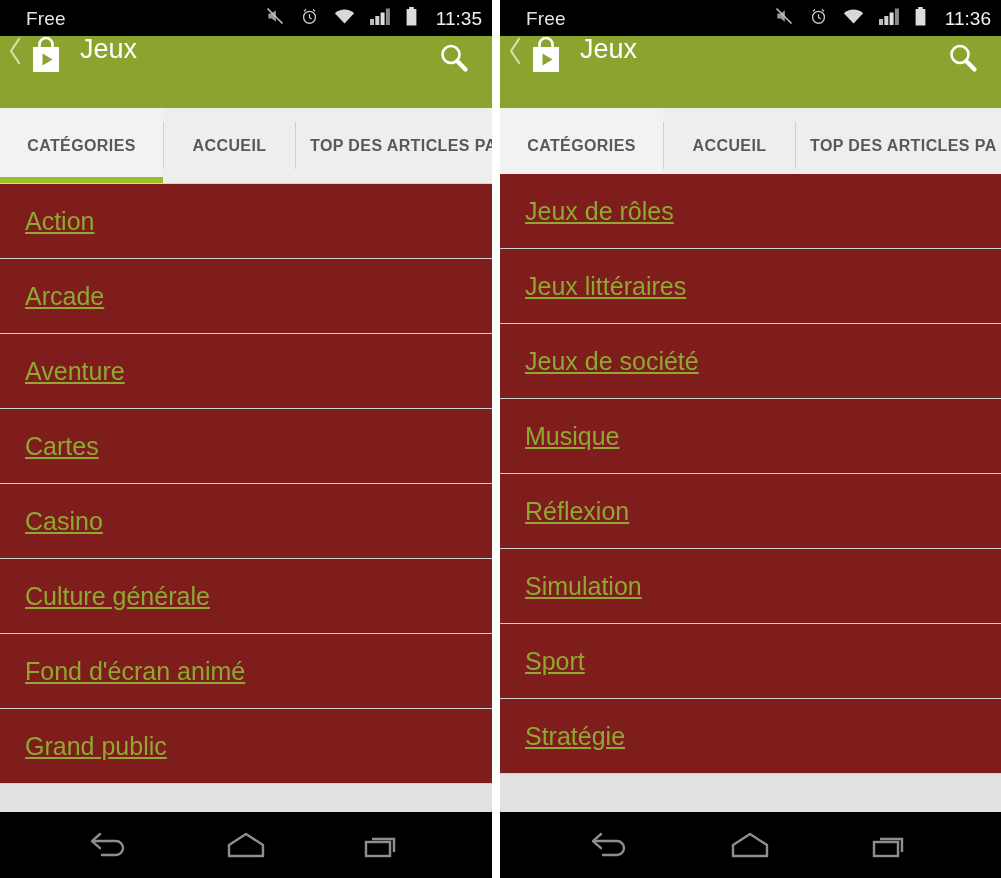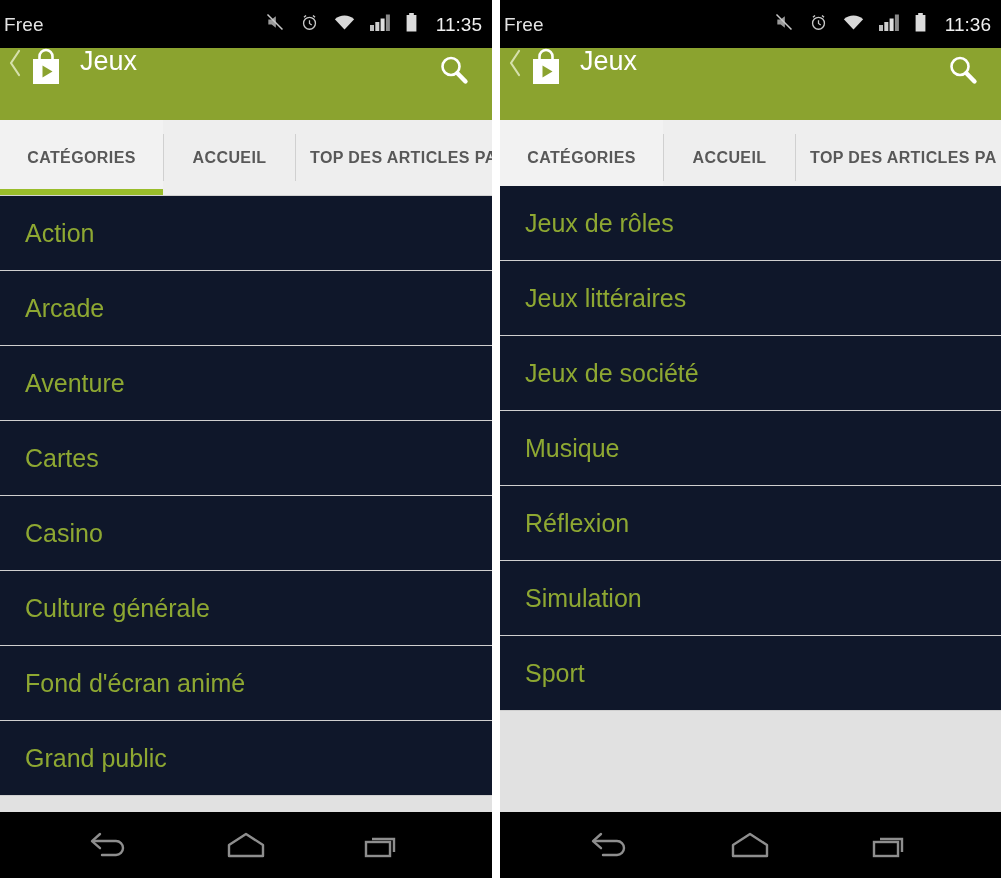--- a/index.html
+++ b/index.html
@@ -28,27 +28,27 @@
     display: flex;
     flex-direction: column;
   }
   .phone.right {
     width: 501px;
     margin-left: 8px;
   }
 
   
   .status-bar {
-    height: 48px;
+    height: 36px;
     background: #000000;
     color: #d8d8d8;
     display: flex;
     align-items: center;
     flex: 0 0 auto;
-    padding: 0 10px 0 4px;
+    padding: 0 10px 0 26px;
     box-sizing: border-box;
   }
   .carrier {
     font-size: 19px;
     color: #e4e4e4;
     letter-spacing: 0.2px;
     line-height: 1;
   }
   .status-right {
     margin-left: auto;
@@ -157,21 +157,22 @@
   .cat-list.offset-top { margin-top: -10px; }
   .list-row {
     height: 75px;
     display: flex;
     align-items: center;
     padding-left: 25px;
     box-sizing: border-box;
     border-bottom: 1px solid #cfcfcf;
     color: #8ea832;
     font-size: 25px;
-    background: #0f172a;
+    background: #7f1d1d;
+    text-decoration: underline;
   }
 
   
   .nav-bar {
     height: 66px;
     background: #000000;
     display: flex;
     align-items: center;
     justify-content: space-around;
     flex: 0 0 auto;
@@ -408,20 +409,23 @@
         </div>
       <div class="list-row">
           <span>Réflexion</span>
         </div>
       <div class="list-row">
           <span>Simulation</span>
         </div>
       <div class="list-row">
           <span>Sport</span>
         </div>
+      <div class="list-row">
+          <span>Stratégie</span>
+        </div>
     </div>
 
     <div class="nav-bar">
       <span class="nav-btn">
         <svg width="46" height="28" viewBox="0 0 46 28">
             <path d="M8 10h22a7 7 0 0 1 0 14H16" stroke="#8e8e8e" stroke-width="2.4" fill="none" stroke-linecap="round"></path>
             <path d="M14 3L6 10.2l8 7" stroke="#8e8e8e" stroke-width="2.4" fill="none" stroke-linecap="round" stroke-linejoin="round"></path>
           </svg>
       </span>
       <span class="nav-btn">

